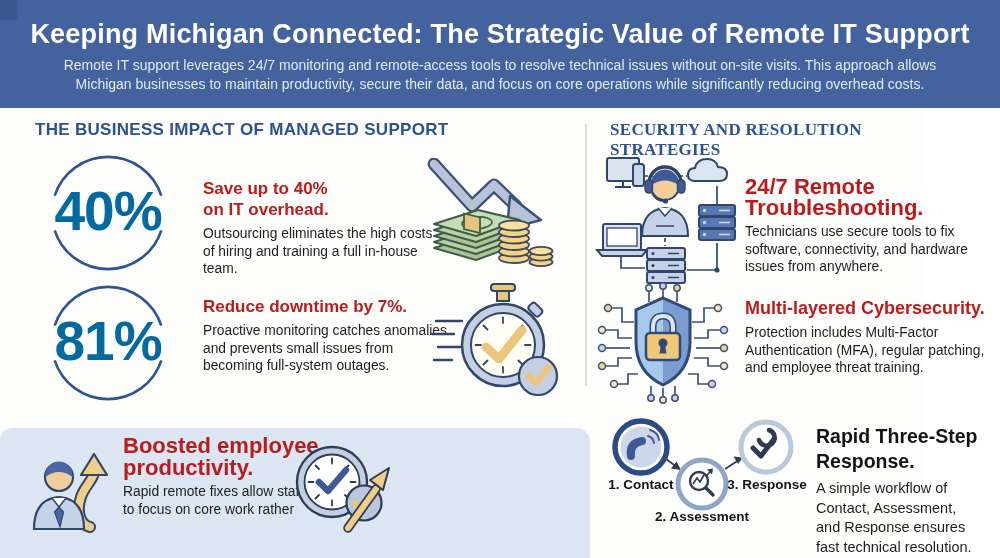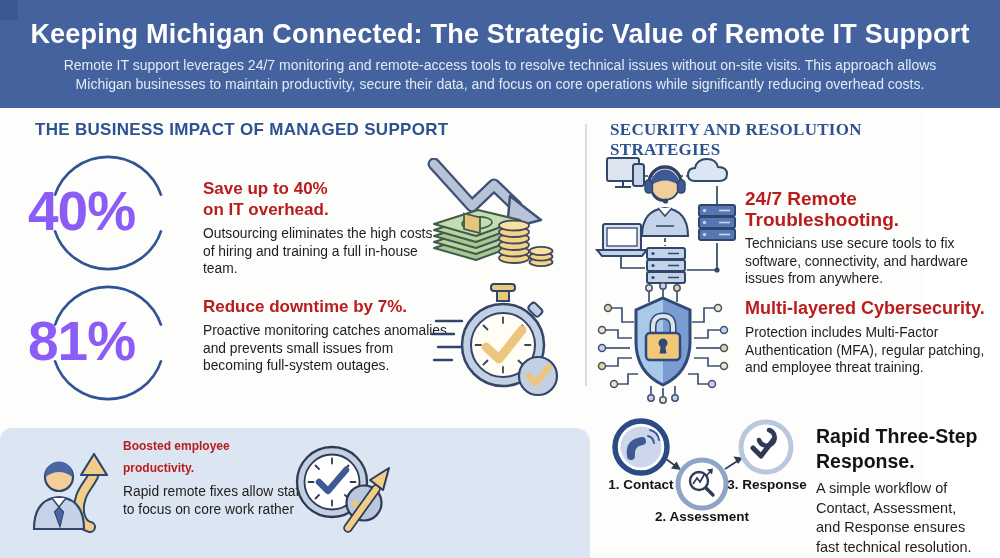--- a/index.html
+++ b/index.html
@@ -11,21 +11,21 @@
   .header-corner { position:absolute; left:0; top:0; width:18px; height:20px; background:#3b5892; }
   .header-title { position:absolute; left:0; top:19px; width:1000px; text-align:center; font-size:27px; font-weight:bold; letter-spacing:0.2px; }
   .header-sub { position:absolute; left:0; top:56px; width:1000px; text-align:center; font-size:14px; line-height:19px; color:#e3eaf5; }
 
   
   .col-heading { position:absolute; font-size:17px; font-weight:bold; color:#2c5291; letter-spacing:0.3px; }
   .v-divider { position:absolute; left:585px; top:124px; width:2px; height:262px; background:#dcdcdc; }
 
   
   .stat-wrap { position:absolute; width:160px; height:126px; }
-  .stat-num { position:absolute; left:0; top:30px; width:160px; text-align:left; font-size:55px; font-weight:bold; color:#8b5cf6; letter-spacing:-1px; line-height:62px; }
+  .stat-num { position:absolute; left:0; top:30px; width:160px; text-align:center; font-size:55px; font-weight:bold; color:#0369a1; letter-spacing:-1px; line-height:62px; }
   .stat-svg { position:absolute; left:0; top:0; }
 
   
   .tblock { position:absolute; }
   .t-title { font-size:17px; font-weight:bold; color:#b91c1c; line-height:21px; }
   .t-body { margin-top:5px; font-size:13.8px; color:#1e1e1e; line-height:17.5px; }
 
   
   .panel { position:absolute; left:0; top:428px; width:590px; height:130px; background:#dce6f2; border-top-left-radius:12px; border-top-right-radius:14px; }
 
@@ -200,21 +200,21 @@
     <line x1="65" y1="76" x2="83" y2="76" stroke="#31466b" stroke-width="1.5"></line>
     <circle cx="74" cy="36" r="14" fill="#f2cf9a" stroke="#31466b" stroke-width="2"></circle>
     <path d="M60.5,33 A13.5,13.5 0 0 1 87.5,33 L87.5,35 Q74,26 60.5,35 Z" fill="#3d5a96"></path>
     <path d="M58 33 A16 16 0 0 1 90 33" fill="none" stroke="#2f4262" stroke-width="3.4"></path>
     <rect x="54" y="30" width="7.5" height="13" rx="3.5" fill="#3d5a96" stroke="#31466b" stroke-width="1.4"></rect>
     <rect x="86.5" y="30" width="7.5" height="13" rx="3.5" fill="#3d5a96" stroke="#31466b" stroke-width="1.4"></rect>
     <path d="M61 43 Q65 51 73 51" fill="none" stroke="#31466b" stroke-width="2"></path>
     <circle cx="74.5" cy="51" r="2.6" fill="#31466b"></circle>
   </svg>
   <div class="tblock" style="left:745px; top:176px; width:250px;">
-    <div class="t-title" style="font-size:19px;margin-top:12px;">24/7 Remote Troubleshooting.</div>
+    <div class="t-title" style="font-size:22px;">24/7 Remote Troubleshooting.</div>
     <div class="t-body">
       <div>Technicians use secure tools to fix</div>
       <div>software, connectivity, and hardware</div>
       <div>issues from anywhere.</div>
     </div>
   </div>
 
   <svg class="icon-abs" style="left:594px; top:282px;" width="138" height="122" viewBox="0 0 138 122">
     <g fill="none" stroke="#3e5277" stroke-width="1.7">
       <path d="M14 26 H28 V40 H40"></path>
@@ -277,21 +277,21 @@
     <path d="M62 90 C52 88 48 74 53 60 C56 51 62 46 65 39" fill="none" stroke="#f0ce8a" stroke-width="8" stroke-linecap="round"></path>
     <polygon points="53,38 66,17 79,38" fill="#f0ce8a" stroke="#31466b" stroke-width="2.2" stroke-linejoin="round"></polygon>
     <path d="M6 92 Q6 62 31 60 Q56 62 56 92 Z" fill="#c5d3e8" stroke="#31466b" stroke-width="2.2"></path>
     <path d="M24 61 L31 70 L38 61" fill="#ffffff" stroke="#31466b" stroke-width="1.5"></path>
     <polygon points="31,70 35.5,75 32,90 26.5,75" fill="#4a66a5" stroke="#31466b" stroke-width="1.2"></polygon>
     <circle cx="31" cy="40" r="14" fill="#f2cf9a" stroke="#31466b" stroke-width="2.2"></circle>
     <path d="M17.5,38 A13.5,13.5 0 0 1 44.5,38 L44.5,40 Q31,30 17.5,40 Z" fill="#4a66a5"></path>
   </svg>
 
   <div class="tblock" style="left:123px; top:435px; width:200px;">
-    <div class="t-title" style="font-size:12px; line-height:22px;">
+    <div class="t-title" style="font-size:22px; line-height:22px;">
       <div>Boosted employee</div>
       <div>productivity.</div>
     </div>
     <div class="t-body" style="margin-top:4px;">
       <div>Rapid remote fixes allow staff</div>
       <div>to focus on core work rather</div>
     </div>
   </div>
 
   <svg class="icon-abs" style="left:292px; top:440px;" width="102" height="94" viewBox="0 0 102 94">

